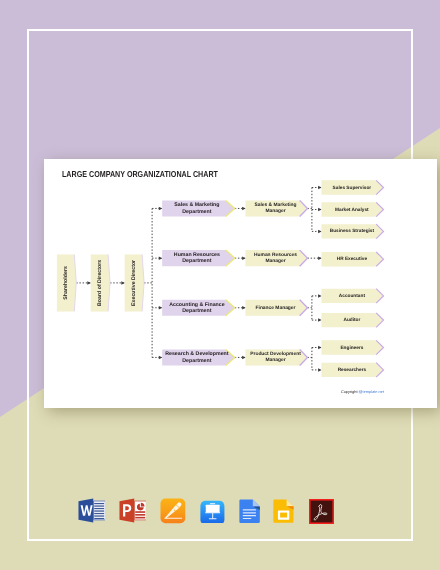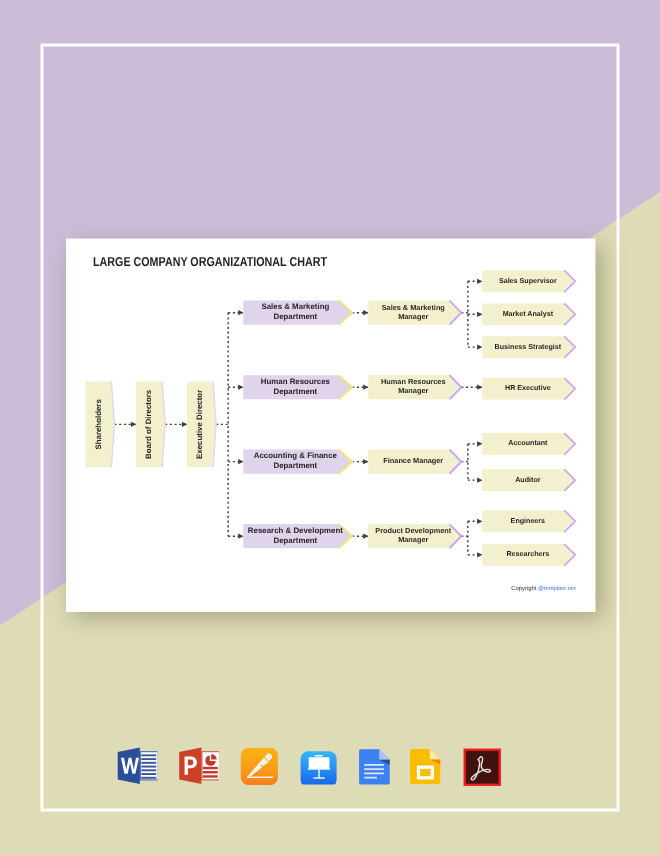--- a/index.html
+++ b/index.html
@@ -3,21 +3,21 @@
 <meta charset="utf-8">
 <style>
   html,body{margin:0;padding:0;}
   body{width:440px;height:570px;overflow:hidden;font-family:"Liberation Sans",sans-serif;
        -webkit-font-smoothing:antialiased;text-rendering:geometricPrecision;}
   #page{position:relative;width:440px;height:570px;background:#dedcb7;overflow:hidden;}
   .purple-wedge{position:absolute;left:0;top:0;width:440px;height:440px;
     background:#cbbdd8;clip-path:polygon(0 0,440px 0,440px 128px,0 417px);}
   .frame{position:absolute;left:27.1px;top:29.1px;width:386px;height:512.4px;border:2px solid #fff;box-sizing:border-box;}
   .card{position:absolute;left:43.7px;top:158.5px;width:353px;height:249.5px;background:#fff;
-    box-shadow:4px 4px 14px rgba(95,88,48,0.42);}
+    box-shadow:4px 4px 14px rgba(95,88,48,0.42);padding-left:40px;}
   .chart-title{position:absolute;left:18.2px;top:10.1px;font-size:8.6px;font-weight:bold;
     letter-spacing:0px;color:#231f20;transform:scaleX(0.832);transform-origin:left top;white-space:nowrap;}
   .copyright{position:absolute;left:297.2px;top:230.3px;font-size:3.9px;color:#231f20;white-space:nowrap;letter-spacing:0px;}
   .copyright .lnk{color:#3b78d8;}
   svg#chart{position:absolute;left:0;top:0;width:353px;height:249.5px;}
   svg#chart text{font-family:"Liberation Sans",sans-serif;font-weight:bold;fill:#231f20;}
   svg#chart{shape-rendering:geometricPrecision;}
   .icon-row{position:absolute;left:0;top:496px;width:440px;height:32px;}
   .fmt-icon{position:absolute;top:0;}
 </style>

